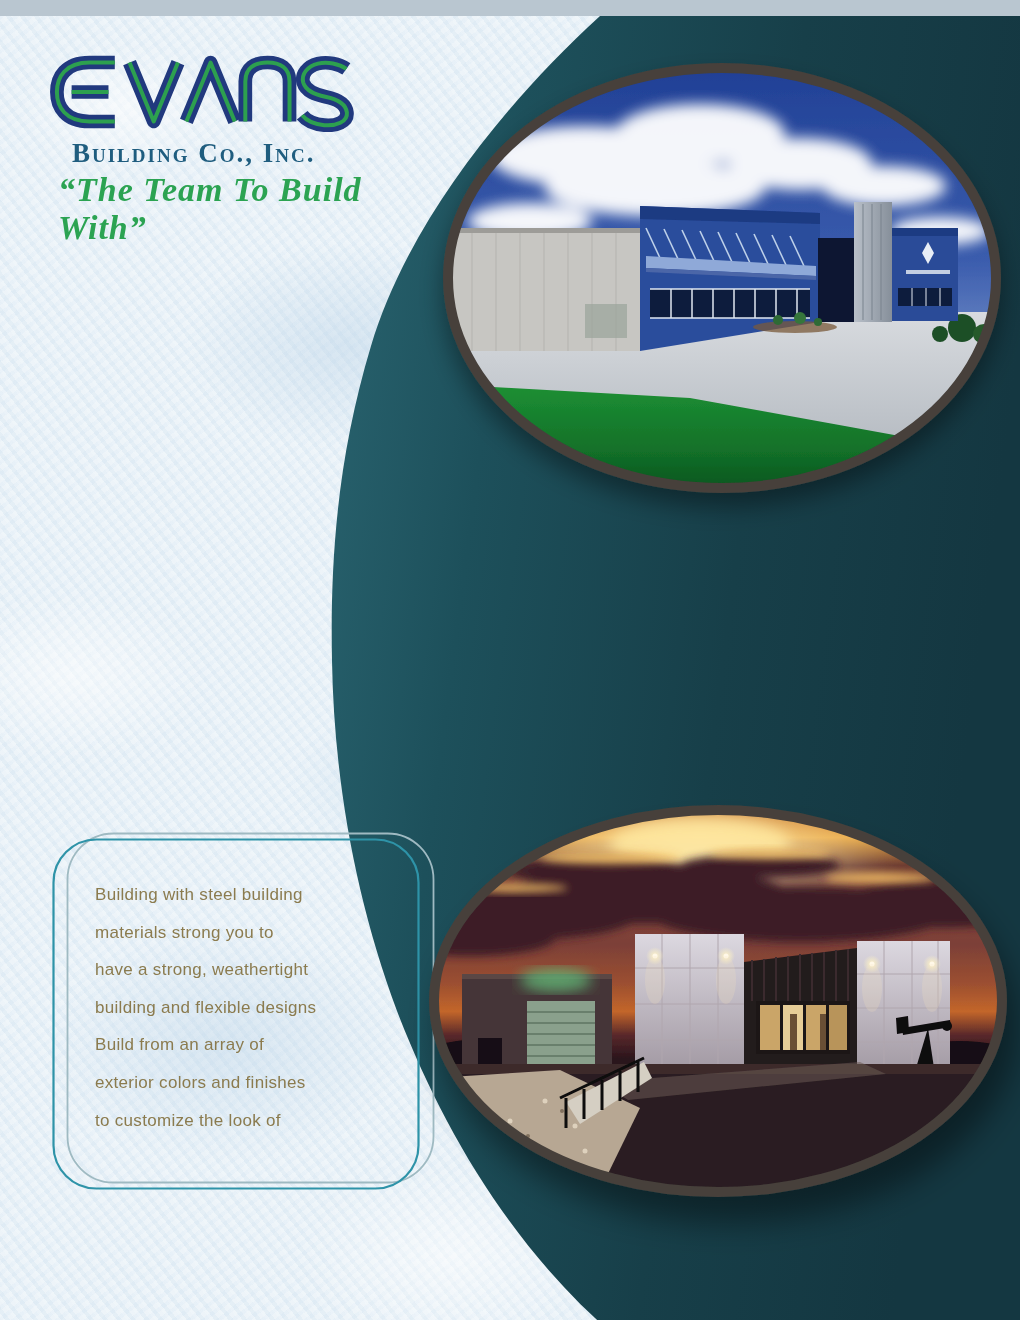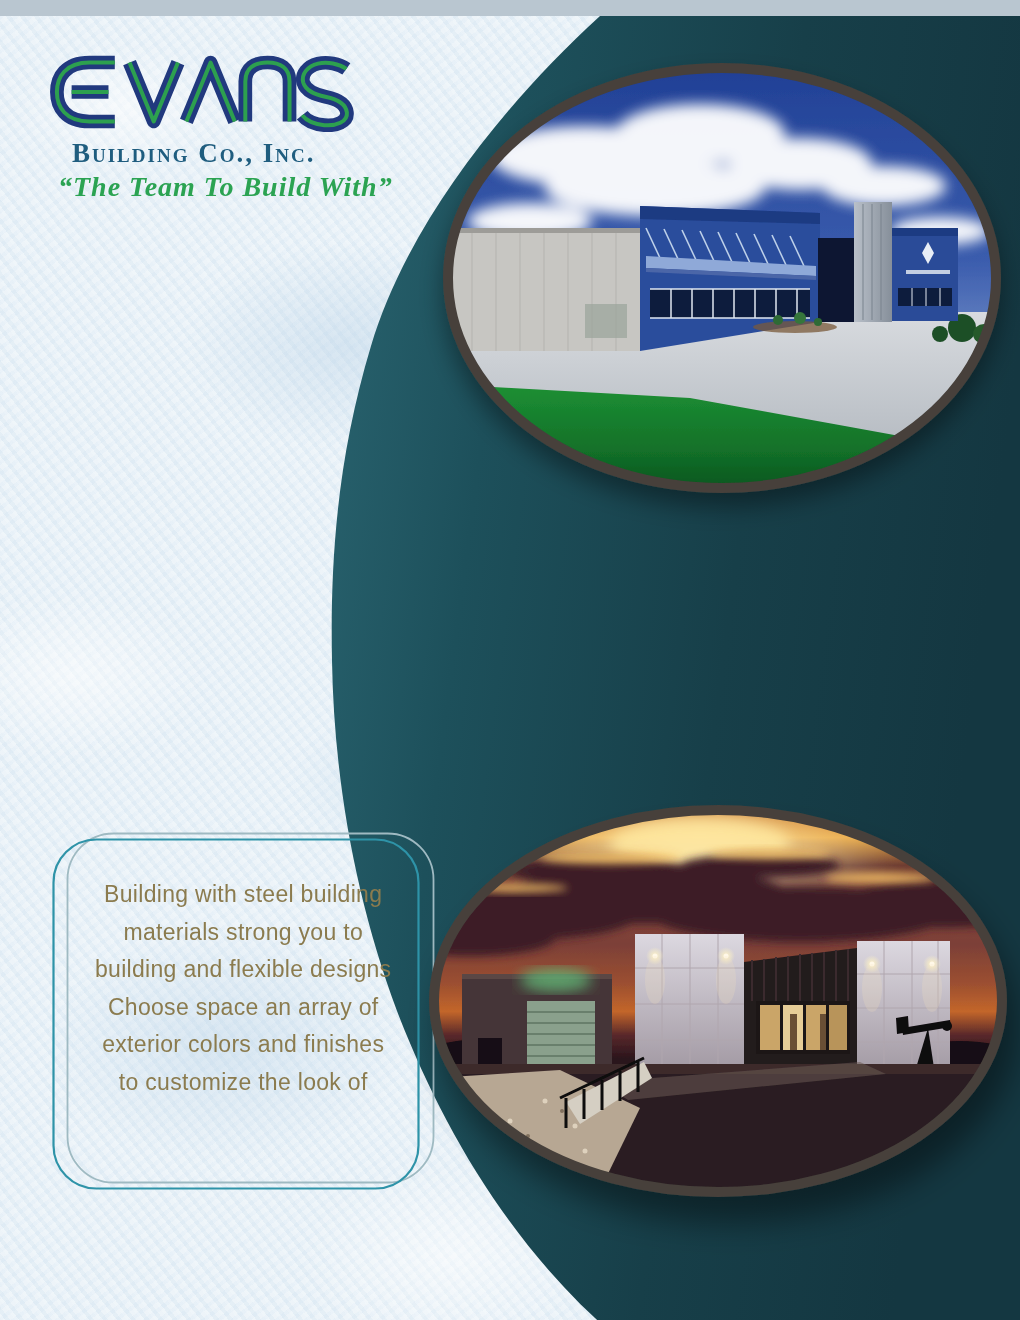--- a/index.html
+++ b/index.html
@@ -22,41 +22,41 @@
   .logo-block{position:absolute;left:40px;top:36px;z-index:3;width:360px;}
   .wordmark{display:block;}
   .company-name{
     margin:6px 0 0 32px;
     font-family:"Liberation Serif",serif;font-weight:700;font-size:27px;
     font-variant:small-caps;letter-spacing:2px;color:#1f5d7f;
   }
   .tagline{
     margin:2px 0 0 18px;
     font-family:"Liberation Serif",serif;font-style:italic;font-weight:700;
-    font-size:28px;letter-spacing:1px;color:#2ba352;
+    font-size:34px;letter-spacing:1px;color:#2ba352;
   }
   .sr{position:absolute;width:1px;height:1px;overflow:hidden;clip:rect(0 0 0 0);white-space:nowrap;}
   
   .banner{
     position:absolute;left:42px;top:547px;width:961px;height:115px;z-index:4;
     box-sizing:border-box;border:7px solid #e7dbb0;
     background:linear-gradient(#706e70,#626062);
     box-shadow:0 10px 22px rgba(0,0,0,.32), 10px 4px 18px rgba(0,0,0,.22);
   }
   .banner-title{
     display:block;line-height:99px;padding-left:24px;white-space:nowrap;
     font-family:"Liberation Serif",serif;font-weight:700;font-size:51px;
     letter-spacing:1px;color:#e2d5ab;
     transform:scaleX(.93);transform-origin:left center;
   }
   
   .intro-panel{position:absolute;left:95px;top:860px;z-index:3;}
   .intro-line{
     display:block;white-space:nowrap;
-    font-size:23px;line-height:37.6px;letter-spacing:.3px;color:#8b7b4e;text-align:center;
+    font-size:17px;line-height:37.6px;letter-spacing:.3px;color:#8b7b4e;
   }
 </style>
 </head>
 <body>
 
 <div class="page">
 
   <svg class="art" width="1020" height="1320" viewBox="0 0 1020 1320">
     <defs>
       <linearGradient id="swooshG" x1="0" y1="0" x2="1" y2="0.25">
@@ -397,19 +397,20 @@
       </g>
     </svg>
     <div class="company-name">Building Co., Inc.</div>
     <div class="tagline">“The Team To Build With”</div>
   </div>
 
 
   <div class="intro-panel">
     <span class="intro-line">Building with steel building</span>
     <span class="intro-line">materials strong you to</span>
+    <span class="intro-line">have a strong, weathertight</span>
     <span class="intro-line">building and flexible designs</span>
-    <span class="intro-line">Choose space an array of</span>
+    <span class="intro-line">Build from an array of</span>
     <span class="intro-line">exterior colors and finishes</span>
     <span class="intro-line">to customize the look of</span>
   </div>
 
 </div>
 
 </body></html>

